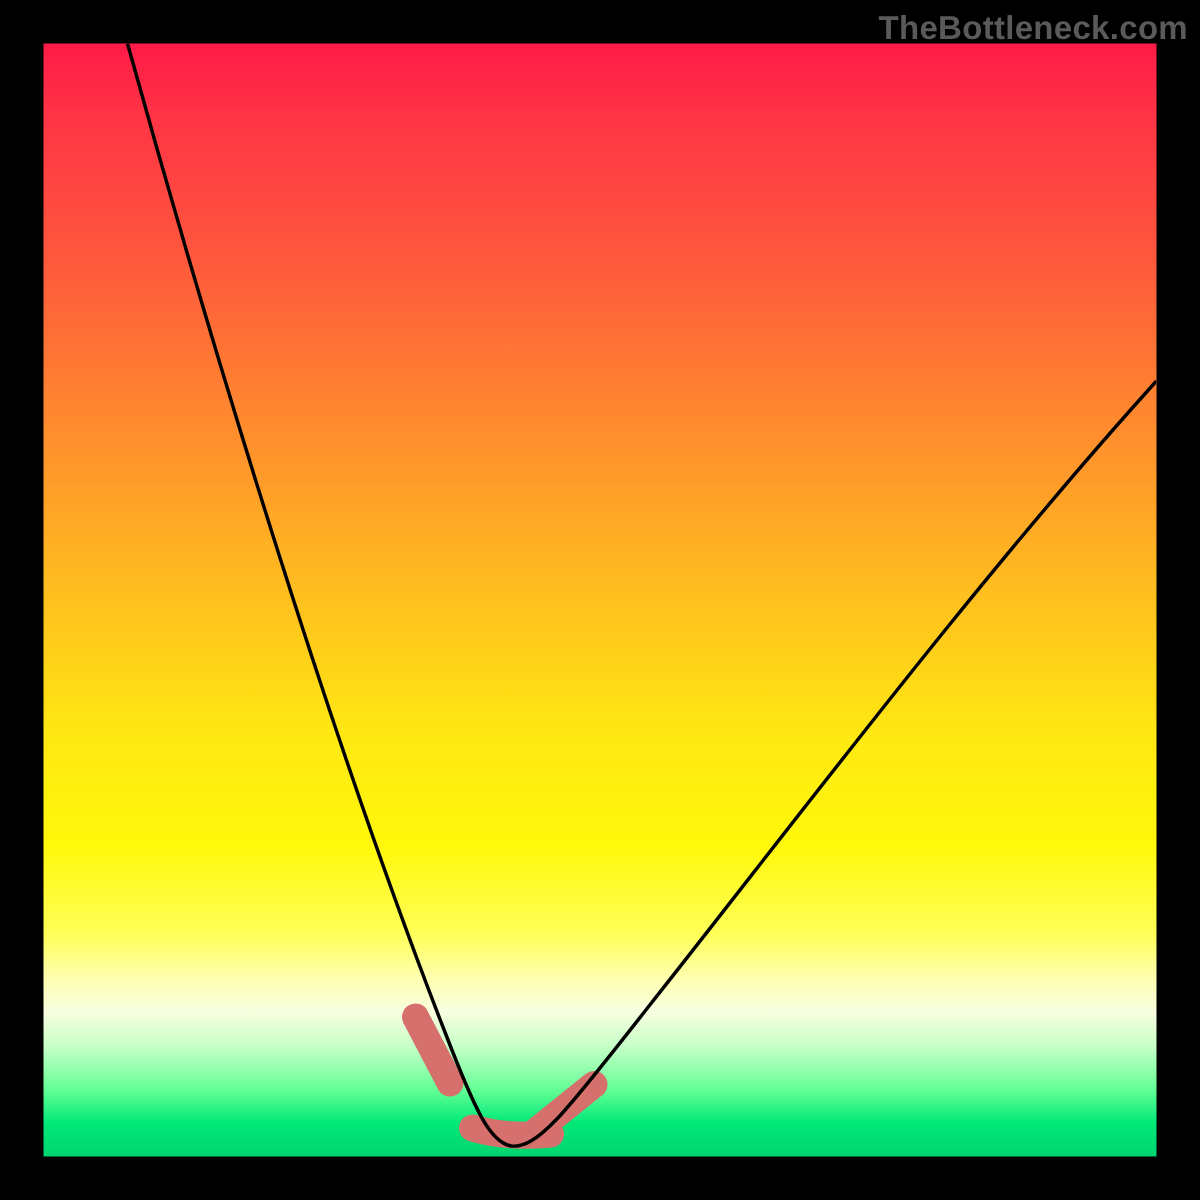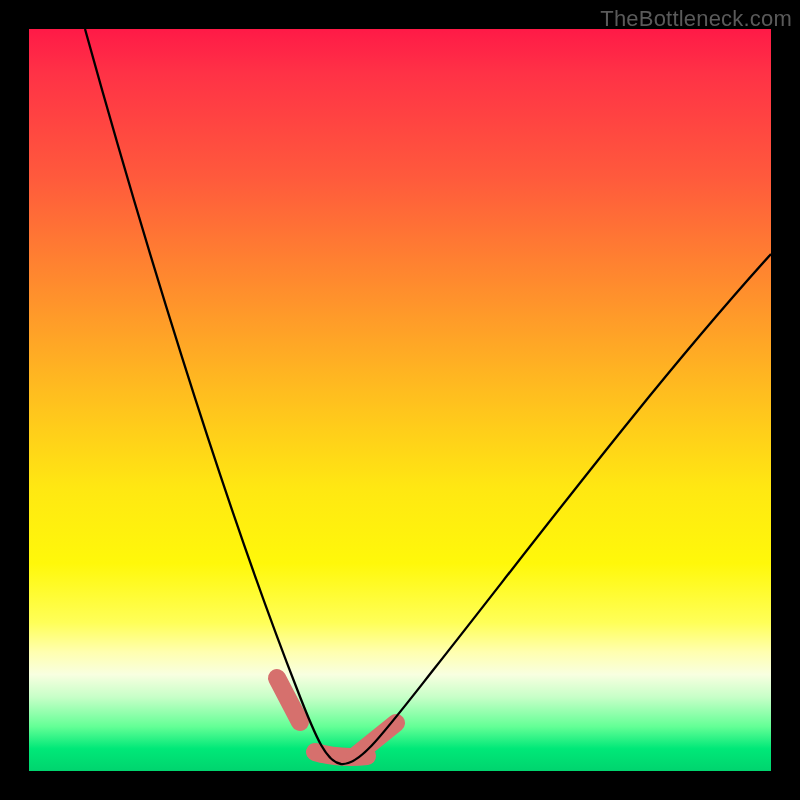--- a/index.html
+++ b/index.html
@@ -13,21 +13,21 @@
           #ffba20 48%,
           #ffe812 62%,
           #fff80a 72%,
           #ffff58 80%,
           #ffffb0 84%,
           #f8ffe0 87%,
           #c8ffc8 90%,
           #64ff96 94%,
           #00e878 97%,
           #00d46e 100%);}
-  .watermark{position:absolute;right:8px;top:6px;color:#5a5a5a;font-size:22px;font-weight:400;letter-spacing:.2px}
+  .watermark{position:absolute;right:8px;top:6px;color:#5a5a5a;font-size:22px;font-weight:700;letter-spacing:.2px}
   svg.curve{position:absolute;left:29px;top:29px;width:742px;height:742px;pointer-events:none}
   .curve path.thin{stroke:#000;stroke-width:2.3;fill:none}
   .curve path.fat{stroke:#d6706d;stroke-width:18;fill:none;stroke-linecap:round;stroke-linejoin:round}
 </style>
 </head>
 <body>
 
 <div class="frame">
   <div class="plot"></div>
 

